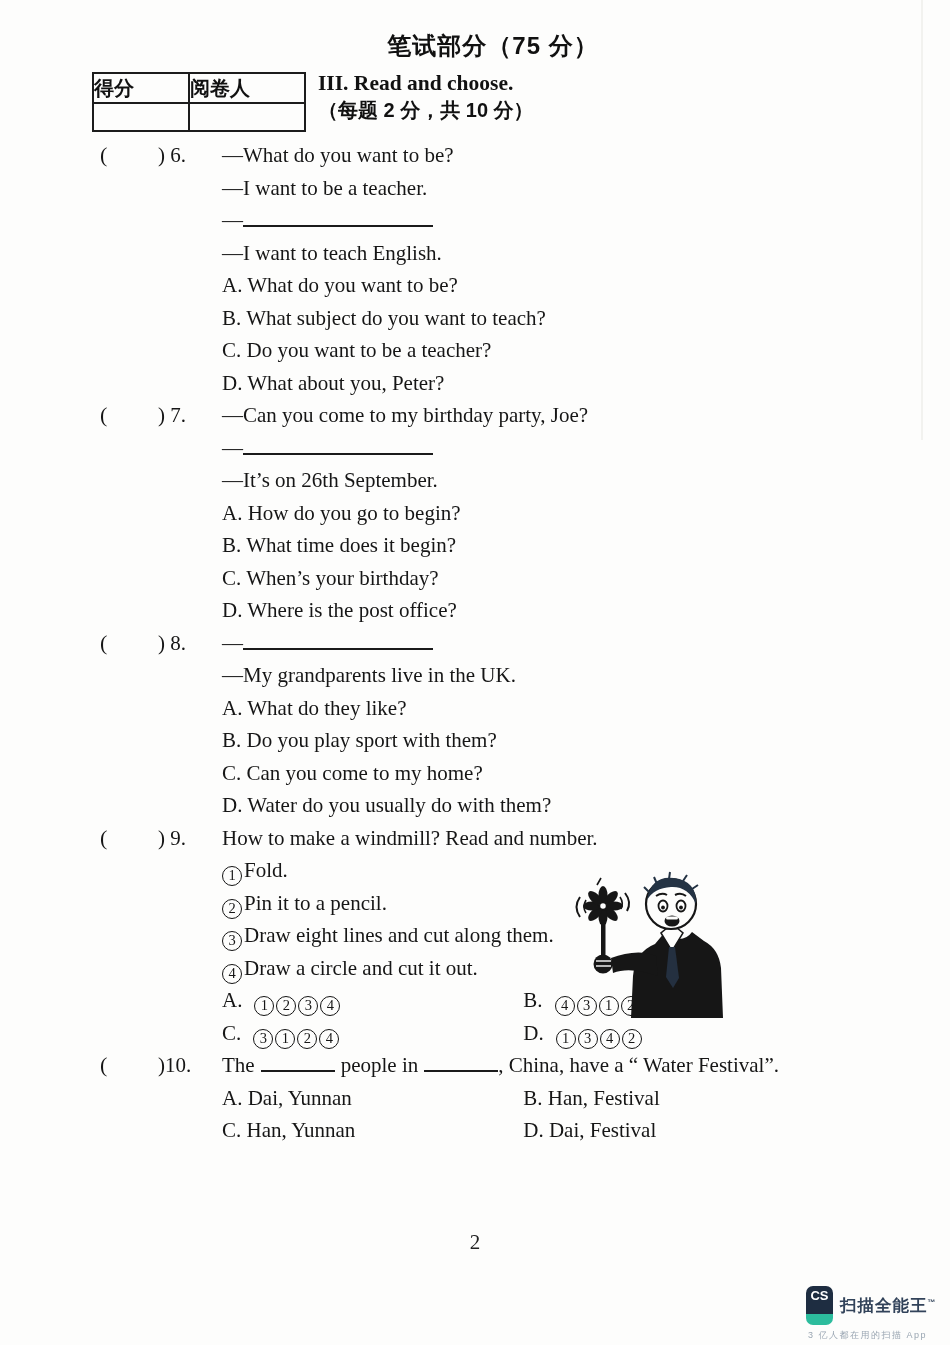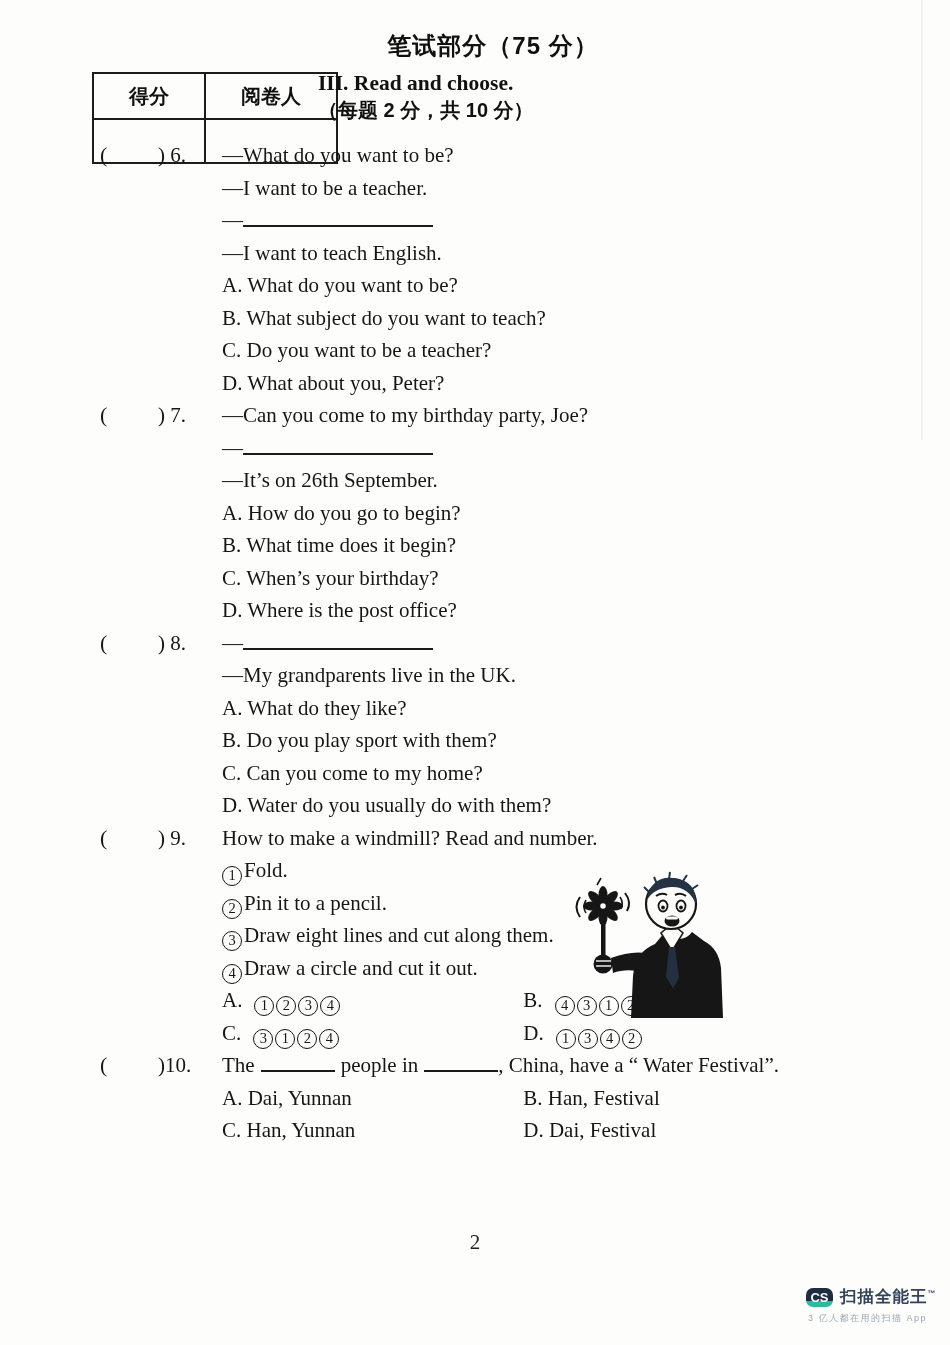--- a/index.html
+++ b/index.html
@@ -15,21 +15,21 @@
     position:absolute;top:30px;left:0;width:100%;text-align:center;
     font-family:"Liberation Sans",sans-serif;font-weight:700;font-size:24px;
     letter-spacing:1px;transform:translateX(18px);color:#111;
   }
 
   
   .score-table{
     position:absolute;left:92px;top:72px;border-collapse:collapse;
     font-family:"Liberation Sans",sans-serif;font-weight:700;font-size:20px;color:#111;
   }
-  .score-table td{border:2px solid #1c1c1c;text-align:center;padding:8px;}
+  .score-table td{border:2px solid #1c1c1c;padding:0;}
   .score-table .r1 td{height:28px;}
   .score-table .r2 td{height:26px;}
   .score-table .c1{width:94px;}
   .score-table .c2{width:114px;}
 
   .section-head{position:absolute;left:318px;top:70px;line-height:27px;color:#111;}
   .section-head .en{font-weight:700;font-size:21.5px;font-family:"Liberation Serif",serif;}
   .section-head .cn{font-weight:700;font-size:20px;font-family:"Liberation Sans",sans-serif;}
 
   .questions{position:absolute;left:0;top:139px;width:950px;}
@@ -56,21 +56,21 @@
 
   .page-number{
     position:absolute;top:1230px;left:0;width:100%;text-align:center;
     font-size:21px;color:#222;
   }
 
   
   .watermark{position:absolute;left:806px;top:1286px;width:140px;font-family:"Liberation Sans",sans-serif;}
   .wm-row{display:flex;align-items:center;gap:7px;}
   .wm-logo{
-    width:27px;height:19px;border-radius:7px;flex:0 0 27px;
+    width:27px;height:39px;border-radius:7px;flex:0 0 27px;
     background:linear-gradient(180deg,#1e2d41 71%,#2cbc9d 71%);
     color:#fff;font-weight:700;font-size:13px;text-align:center;line-height:20px;
   }
   .wm-brand{font-size:16.5px;font-weight:700;color:#32435a;letter-spacing:1px;white-space:nowrap;}
   .wm-tm{font-size:8px;vertical-align:super;color:#32435a;}
   .wm-tagline{margin-top:4px;font-size:9px;color:#9aa6b2;letter-spacing:1.5px;white-space:nowrap;padding-left:2px;}
 </style>
 </head>
 <body>
 

